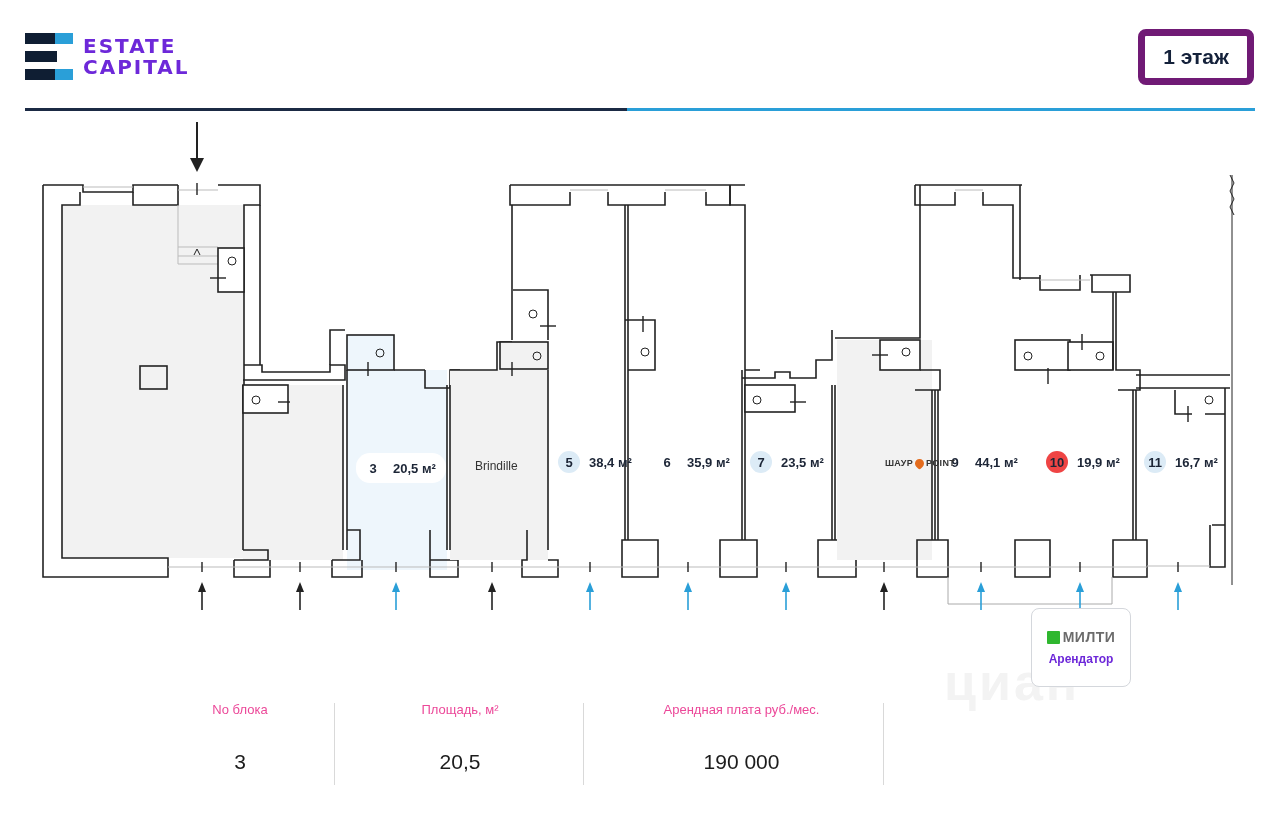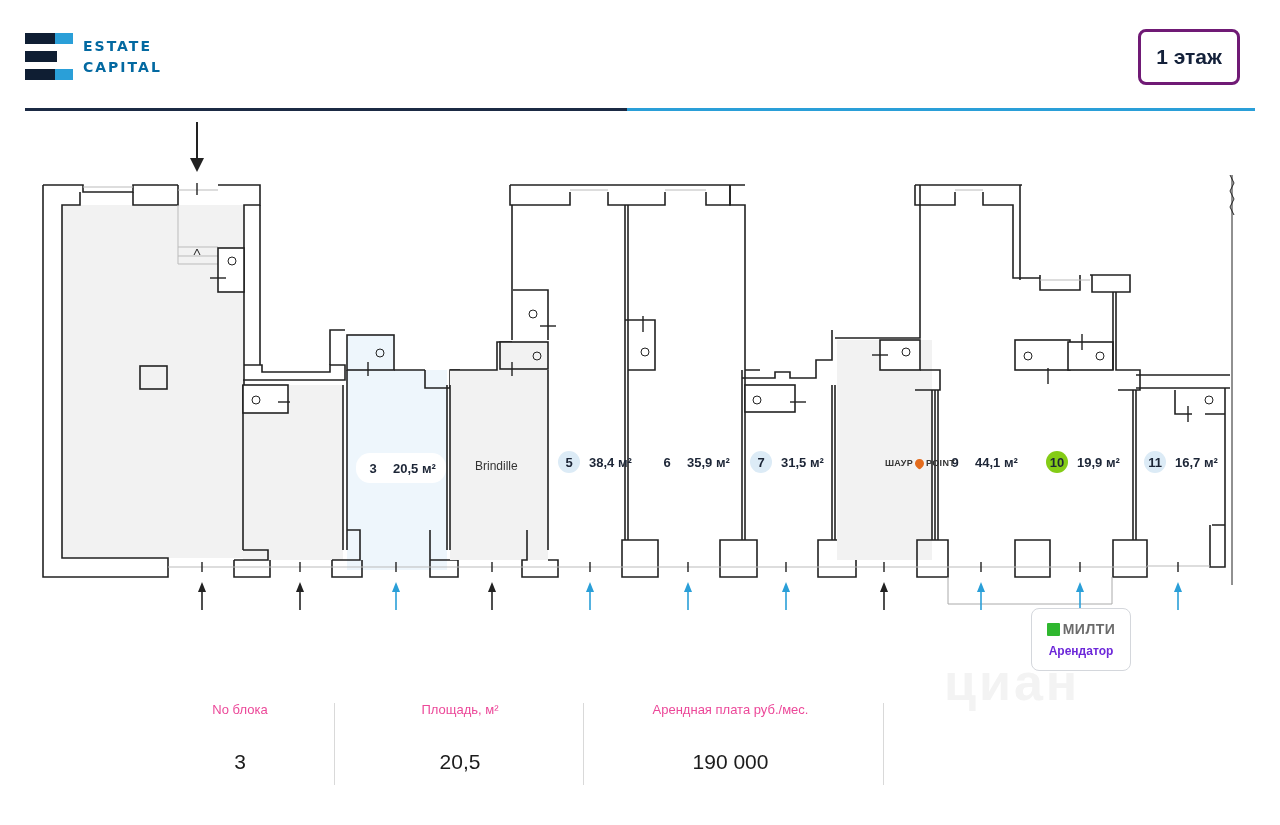--- a/index.html
+++ b/index.html
@@ -1,34 +1,34 @@
 <!DOCTYPE html>
 <html><head>
 <meta charset="utf-8">
 <style>
   html, body { margin: 0; padding: 0; background: #ffffff; }
   body { width: 1280px; height: 825px; position: relative; overflow: hidden; font-family: "Liberation Sans", sans-serif; color: #111827; }
   .logo { position: absolute; left: 25px; top: 33px; display: flex; align-items: center; }
   .logo-mark { position: relative; width: 48px; height: 48px; }
   .logo-mark span { position: absolute; height: 11px; }
-  .logo-text { margin-left: 10px; font-family: "DejaVu Sans", sans-serif; font-weight: bold; font-size: 14px; line-height: 21px; letter-spacing: 2px; color: #0369a1; }
-  .floor-btn { position: absolute; left: 1138px; top: 29px; width: 102px; height: 56px; box-sizing: border-box; border: 3px solid #701a75; border-radius: 8px; background: #fff; display: flex; align-items: center; justify-content: center; font-weight: bold; font-size: 21px; color: #14213a; cursor: pointer; }
+  .logo-text { margin-left: 10px; font-family: "DejaVu Sans", sans-serif; font-weight: bold; font-size: 20px; line-height: 21px; letter-spacing: 2px; color: #6d28d9; }
+  .floor-btn { position: absolute; left: 1138px; top: 29px; width: 116px; height: 56px; box-sizing: border-box; border: 7px solid #701a75; border-radius: 8px; background: #fff; display: flex; align-items: center; justify-content: center; font-weight: bold; font-size: 21px; color: #14213a; cursor: pointer; }
   .divider-dark { position: absolute; left: 25px; top: 108px; width: 602px; height: 3px; background: #1b2a44; }
   .divider-blue { position: absolute; left: 627px; top: 108px; width: 628px; height: 3px; background: #2a9fd8; }
   svg.plan { position: absolute; left: 0; top: 0; }
   .unit-label { position: absolute; display: flex; align-items: center; font-size: 13px; font-weight: bold; color: #1c2536; white-space: nowrap; }
   .badge { display: inline-flex; align-items: center; justify-content: center; width: 22px; height: 22px; border-radius: 11px; font-size: 13px; margin-right: 9px; }
   .badge.light { background: #dcebf6; }
   .badge.none { background: transparent; }
-  .badge.grey { background: #84cc16; }
+  .badge.grey { background: #ef4444; }
   .label-pill { background: #ffffff; border-radius: 14px; padding: 4px 10px 4px 6px; }
   .brindille { position: absolute; left: 475px; top: 459px; font-family: Liberation Sans, sans-serif; font-size: 12px; color: #333; }
   .shaurma { position: absolute; left: 853px; top: 458px; font-size: 9px; font-weight: bold; color: #333; letter-spacing: 0.3px; display: flex; align-items: center; padding-left: 32px; }
   .shaurma .leaf { display: inline-block; width: 9px; height: 9px; background: #e36b1c; border-radius: 50% 50% 2px 50%; margin: 0 2px; transform: rotate(45deg); }
-  .tenant-card { position: absolute; left: 1031px; top: 608px; width: 100px; height: 63px; box-sizing: border-box; border: 1px solid #d4d7dc; border-radius: 8px; background: #fff; display: flex; flex-direction: column; align-items: center; justify-content: center; }
+  .tenant-card { position: absolute; left: 1031px; top: 608px; width: 100px; height: 79px; box-sizing: border-box; border: 1px solid #d4d7dc; border-radius: 8px; background: #fff; display: flex; flex-direction: column; align-items: center; justify-content: center; }
   .tenant-brand { display: flex; align-items: center; font-weight: bold; font-size: 14px; color: #6b6b6b; letter-spacing: 0.5px; }
   .tenant-logo { width: 13px; height: 13px; background: #2fb72f; margin-right: 3px; border-radius: 1px; }
   .tenant-role { margin-top: 7px; font-size: 12px; font-weight: bold; color: #6d28d9; }
   .info { position: absolute; top: 700px; left: 145px; width: 1000px; height: 90px; }
   .info-col { position: absolute; top: 0; height: 90px; text-align: center; }
   .info-col .h { font-size: 13px; color: #ec4899; margin-top: 2px; }
   .info-col .v { font-size: 21px; color: #1c1c1c; margin-top: 33px; }
   .info-sep { position: absolute; top: 3px; width: 1px; height: 82px; background: #d9d9d9; }
   .watermark { position: absolute; left: 944px; top: 652px; font-size: 52px; color: #f3f3f3; font-weight: bold; letter-spacing: 3px; }
 </style>
@@ -250,21 +250,21 @@
 <div class="unit-label" style="left:558px;top:451px;">
   <span class="badge light">5</span>
   <span>38,4 м²</span>
 </div>
 <div class="unit-label" style="left:656px;top:451px;">
   <span class="badge none">6</span>
   <span>35,9 м²</span>
 </div>
 <div class="unit-label" style="left:750px;top:451px;">
   <span class="badge light">7</span>
-  <span>31,5 м²</span>
+  <span>23,5 м²</span>
 </div>
 <div class="unit-label" style="left:944px;top:451px;">
   <span class="badge none">9</span>
   <span>44,1 м²</span>
 </div>
 <div class="unit-label" style="left:1046px;top:451px;">
   <span class="badge grey">10</span>
   <span>19,9 м²</span>
 </div>
 <div class="unit-label" style="left:1144px;top:451px;text-align:center;">
@@ -291,18 +291,18 @@
   <div class="info-col" style="left:0;width:190px;">
     <div class="h">No блока</div>
     <div class="v">3</div>
   </div>
   <div class="info-sep" style="left:189px;"></div>
   <div class="info-col" style="left:190px;width:250px;">
     <div class="h">Площадь, м²</div>
     <div class="v">20,5</div>
   </div>
   <div class="info-sep" style="left:438px;"></div>
-  <div class="info-col" style="left:437px;width:297px;">
+  <div class="info-col" style="left:448px;width:297px;">
     <div class="h">Арендная плата руб./мес.</div>
     <div class="v">190 000</div>
   </div>
   <div class="info-sep" style="left:738px;"></div>
 </div>
 
 </body></html>

